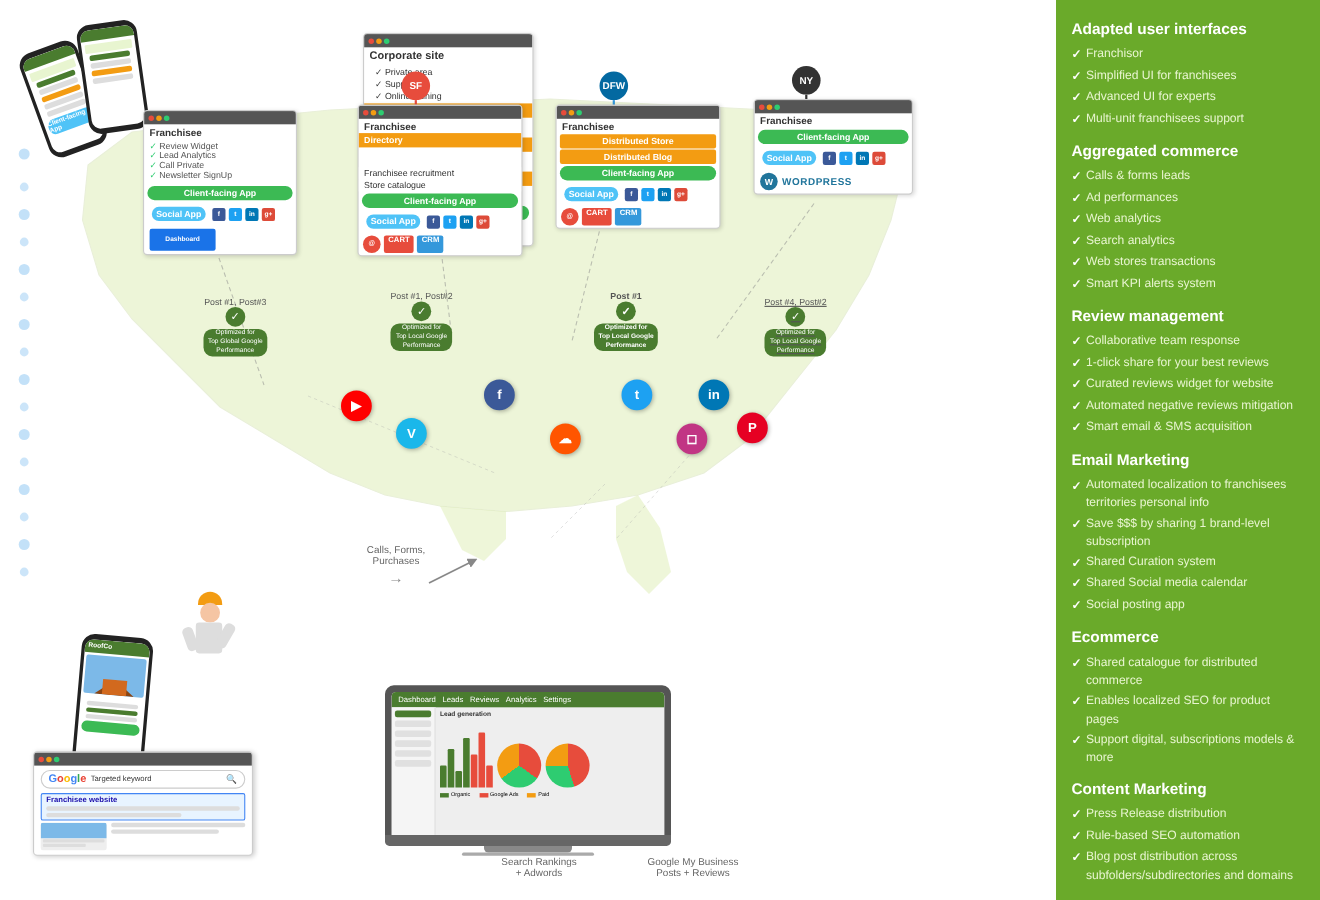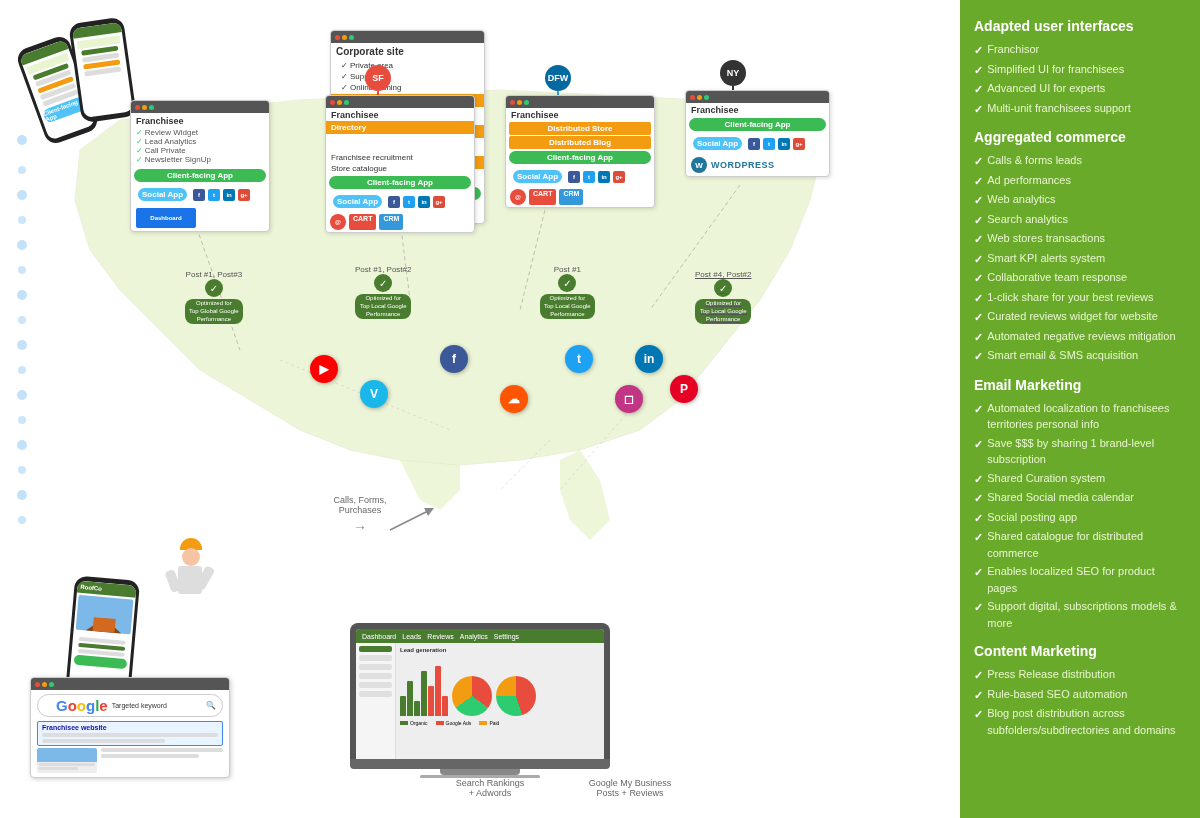--- a/index.html
+++ b/index.html
@@ -335,22 +335,21 @@
     .google-search-row {
       display: flex;
       align-items: center;
       border: 1px solid #ccc;
       border-radius: 12px;
       padding: 2px 6px;
       margin-bottom: 4px;
     }
     .google-logo {
       font-weight: bold;
-      font-size: 15px;
-      margin-left: 12px;
+      font-size: 10px;
     }
     .g-blue { color: #4285f4; }
     .g-red { color: #ea4335; }
     .g-yellow { color: #fbbc04; }
     .g-green { color: #34a853; }
     .google-search-input {
       flex: 1;
       font-size: 7px;
       color: #333;
       margin-left: 4px;
@@ -730,21 +729,21 @@
   </div>
 
   <div class="post-label" style="top:265px; left:355px;">
     <div>Post #1, Post#2</div>
     <div class="post-check">✓</div>
     <div class="optimized-badge">
       <span>Optimized for<br>Top Local Google<br>Performance</span>
     </div>
   </div>
 
-  <div class="post-label" style="top:265px; left:540px;">
+  <div class="post-label" style="top:265px; left:540px;font-weight:bold;">
     <div>Post #1</div>
     <div class="post-check">✓</div>
     <div class="optimized-badge">
       <span>Optimized for<br>Top Local Google<br>Performance</span>
     </div>
   </div>
 
   <div class="post-label" style="top:270px; left:695px;text-decoration:underline;">
     <div>Post #4, Post#2</div>
     <div class="post-check">✓</div>
@@ -964,20 +963,21 @@
     </div>
   <div class="sidebar-item">
       <span class="check-icon">✓</span>
       <span>Web stores transactions</span>
     </div>
   <div class="sidebar-item">
       <span class="check-icon">✓</span>
       <span>Smart KPI alerts system</span>
     </div>
 
+  <div class="sidebar-section-title">Review management</div>
   <div class="sidebar-item">
       <span class="check-icon">✓</span>
       <span>Collaborative team response</span>
     </div>
   <div class="sidebar-item">
       <span class="check-icon">✓</span>
       <span>1-click share for your best reviews</span>
     </div>
   <div class="sidebar-item">
       <span class="check-icon">✓</span>
@@ -1008,20 +1008,21 @@
     </div>
   <div class="sidebar-item">
       <span class="check-icon">✓</span>
       <span>Shared Social media calendar</span>
     </div>
   <div class="sidebar-item">
       <span class="check-icon">✓</span>
       <span>Social posting app</span>
     </div>
 
+  <div class="sidebar-section-title">Ecommerce</div>
   <div class="sidebar-item">
       <span class="check-icon">✓</span>
       <span>Shared catalogue for distributed commerce</span>
     </div>
   <div class="sidebar-item">
       <span class="check-icon">✓</span>
       <span>Enables localized SEO for product pages</span>
     </div>
   <div class="sidebar-item">
       <span class="check-icon">✓</span>

